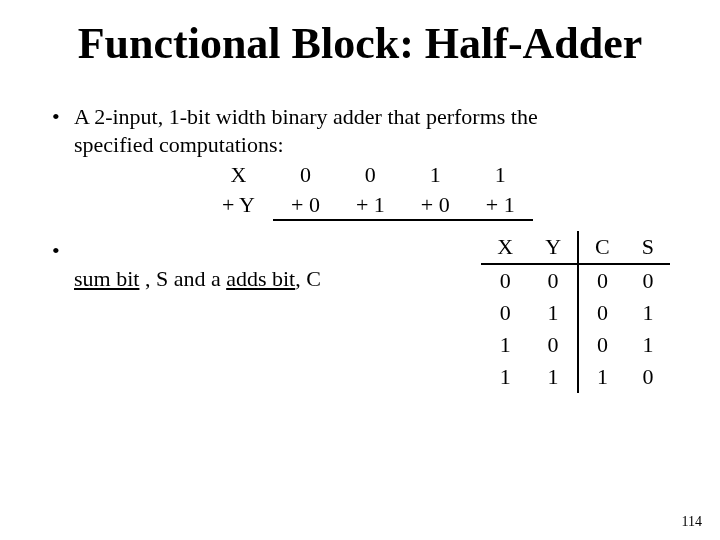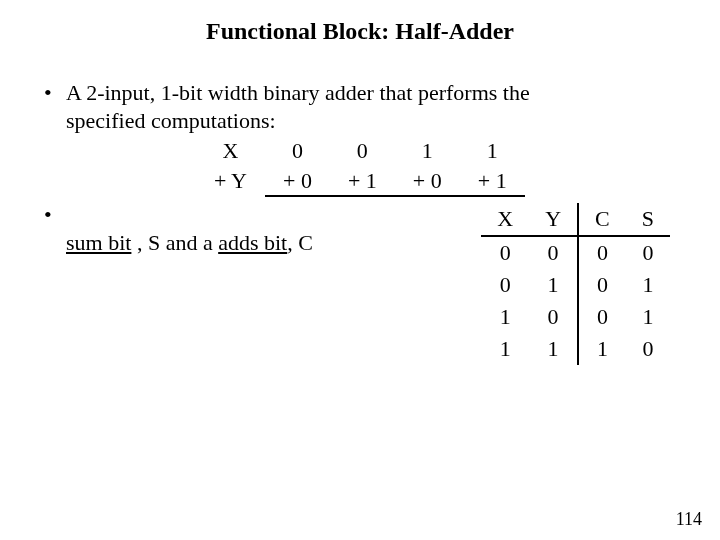--- a/index.html
+++ b/index.html
@@ -10,29 +10,29 @@
     font-family: "Times New Roman", Times, serif;
     color: #000;
     background: #fff;
     position: relative;
   }
   .slide {
     padding: 10px 40px 0 40px;
   }
   .title {
     text-align: center;
-    font-size: 24px;
+    font-size: 44px;
     font-weight: bold;
     margin-top: 8px;
     margin-bottom: 34px;
   }
   ul.bullets {
     list-style: none;
     padding-left: 0;
-    margin: 0;
+    margin: 8px;
     font-size: 22px;
   }
   ul.bullets > li {
     position: relative;
     padding-left: 26px;
     line-height: 1.25;
     margin-bottom: 2px;
   }
   ul.bullets > li::before {
     content: "•";
@@ -81,21 +81,21 @@
   .truth .vline-right {
     border-right: 2px solid #000;
   }
   .arrow {
     font-family: "Segoe UI Symbol", "Arial Unicode MS", serif;
   }
   .pagenum {
     position: absolute;
     right: 18px;
     bottom: 10px;
-    font-size: 18px;
+    font-size: 14px;
   }
 </style>
 </head>
 <body>
 
 <div class="slide">
   <div class="title">Functional Block: Half-Adder</div>
 
   <ul class="bullets">
     <li>

